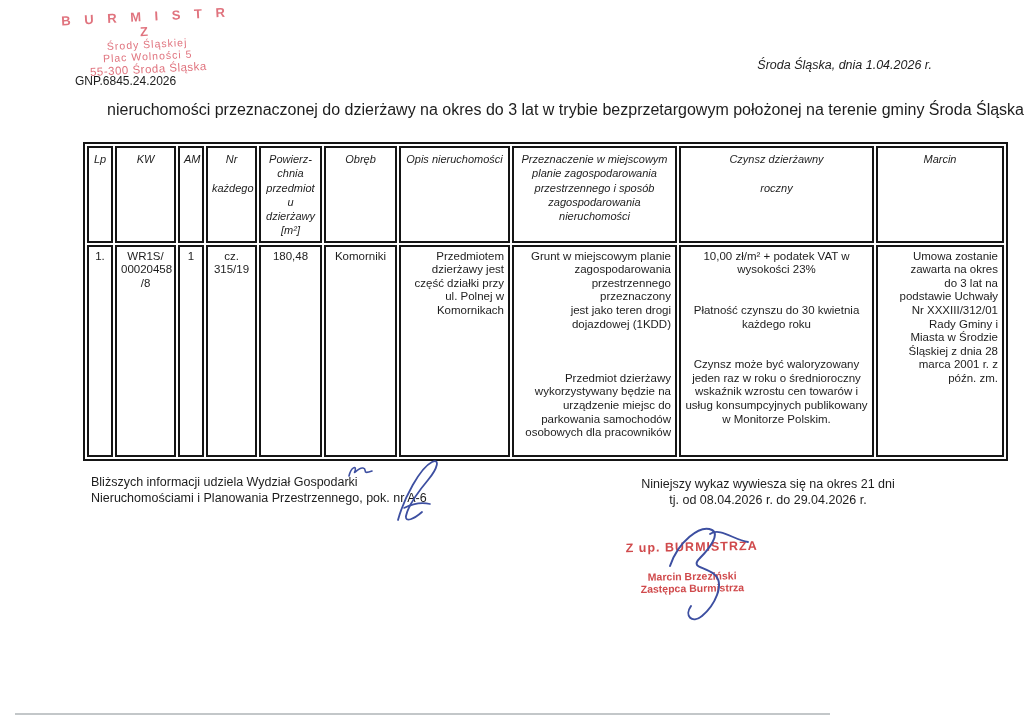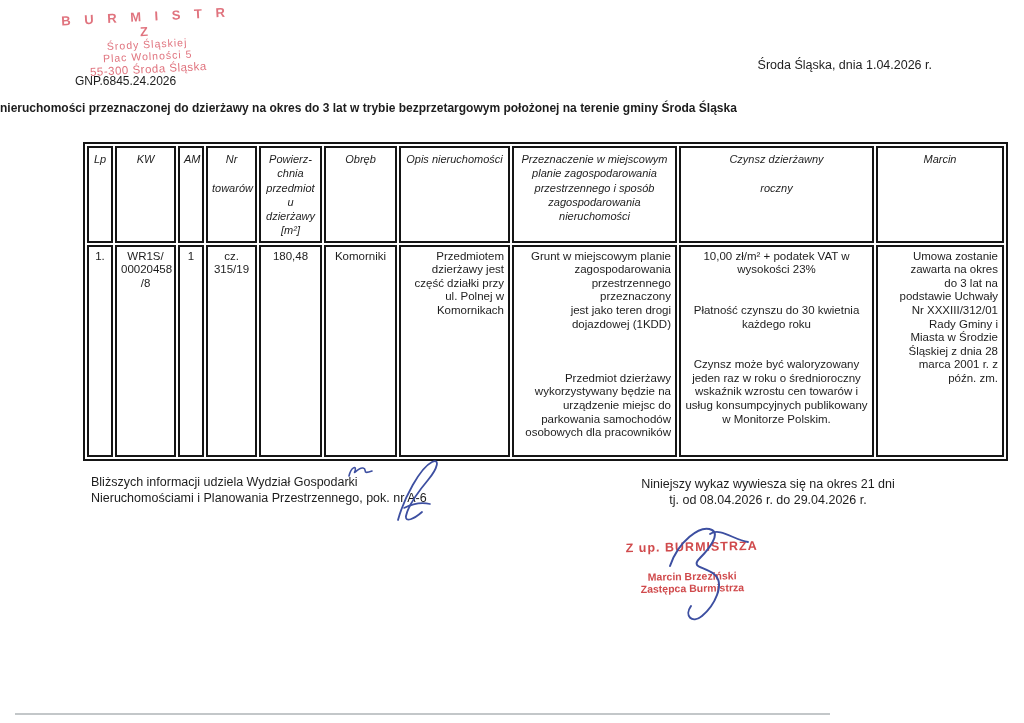--- a/index.html
+++ b/index.html
@@ -22,23 +22,23 @@
     transform:rotate(-3deg);
     text-align:center;
     line-height:1.12;
   }
   .stamp-top .l1{font-size:13px;font-weight:bold;letter-spacing:5px;}
   .stamp-top .l2{font-size:10.5px;letter-spacing:1px;}
   .stamp-top .l3{font-size:10.5px;letter-spacing:1px;}
   .stamp-top .l4{font-size:11.5px;letter-spacing:0.5px;}
 
   .ref{left:75px;top:74px;font-size:12px;}
-  .place-date{top:58px;right:92px;font-size:12.5px;}
+  .place-date{top:58px;right:92px;font-size:12.5px;font-style:italic;}
   .doc-title{left:0;right:0;top:74px;text-align:center;font-size:12.5px;}
-  .doc-subtitle{left:0;right:0;top:101px;text-align:left;font-size:12px;font-weight:bold;}
+  .doc-subtitle{left:0;right:0;top:101px;text-align:right;font-size:16px;}
 
   
   table.wykaz{
     position:absolute;left:83px;top:142px;
     width:925px;
     border-collapse:separate;border-spacing:2px;
     table-layout:fixed;
     border:2px solid #151515;
     background:#ffffff;
   }
@@ -110,21 +110,21 @@
       <col style="width:195px">
         <col style="width:128px">
     </colgroup>
     <tbody>
         <tr class="hdr">
       <td class="preline">Lp</td>
       <td class="preline">KW</td>
       <td class="preline">AM</td>
       <td class="preline">Nr
 
-towarów</td>
+każdego</td>
       <td class="preline">Powierz-
 chnia
 przedmiot
 u
 dzierżawy
 [m²]</td>
       <td class="preline">Obręb</td>
       <td class="preline">Opis nieruchomości</td>
       <td class="preline">Przeznaczenie w miejscowym
 planie zagospodarowania

